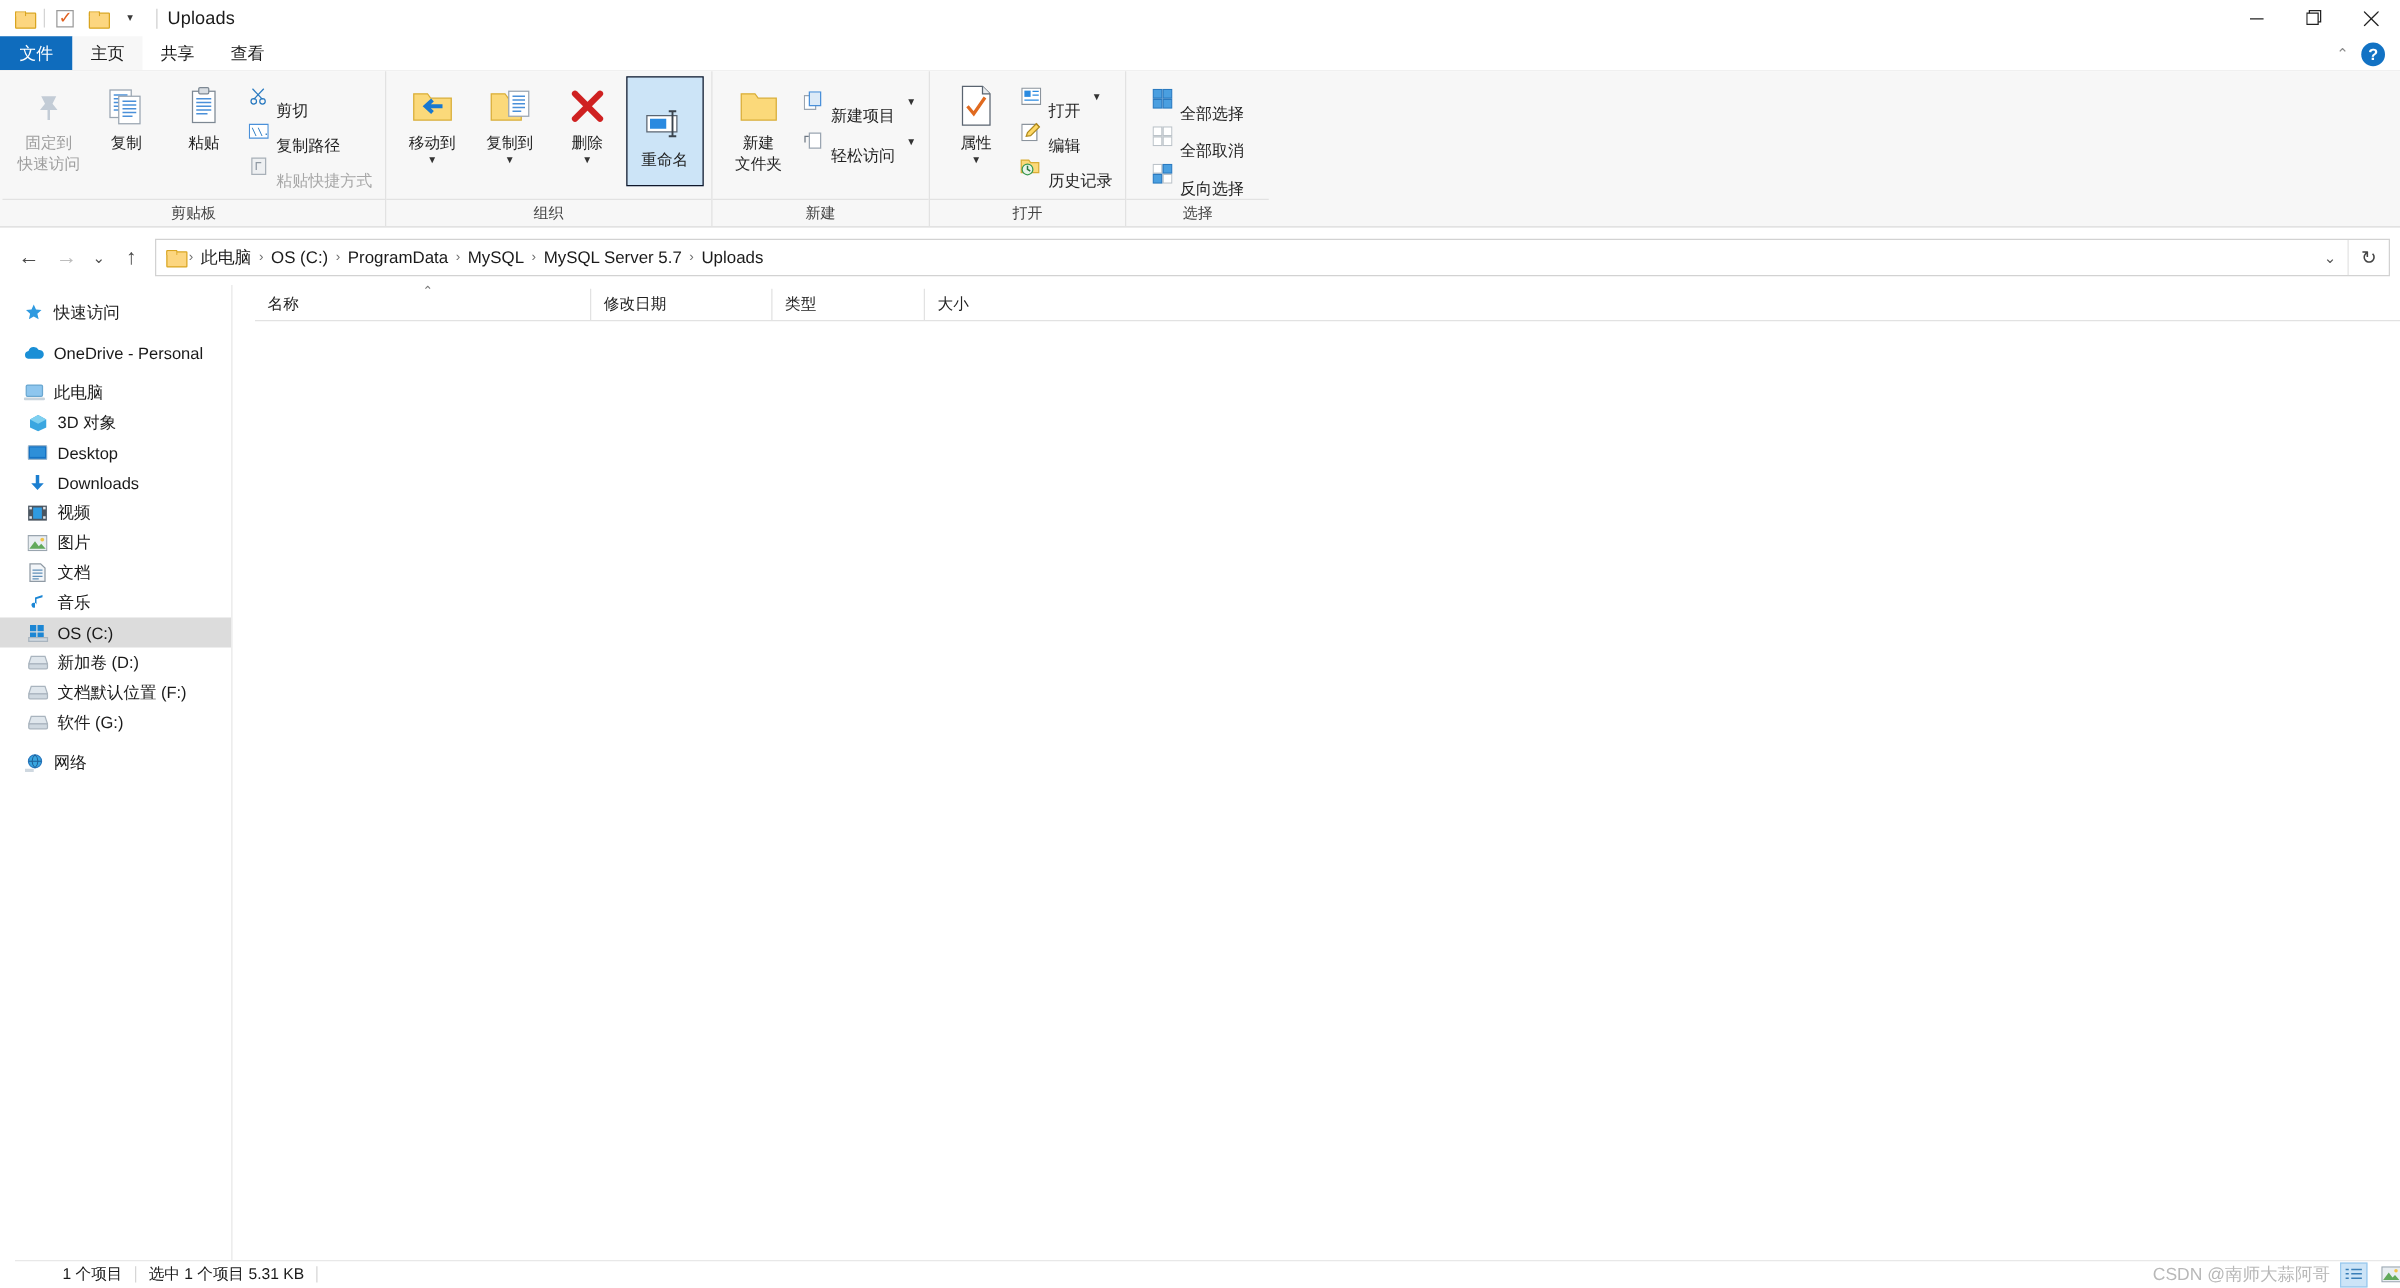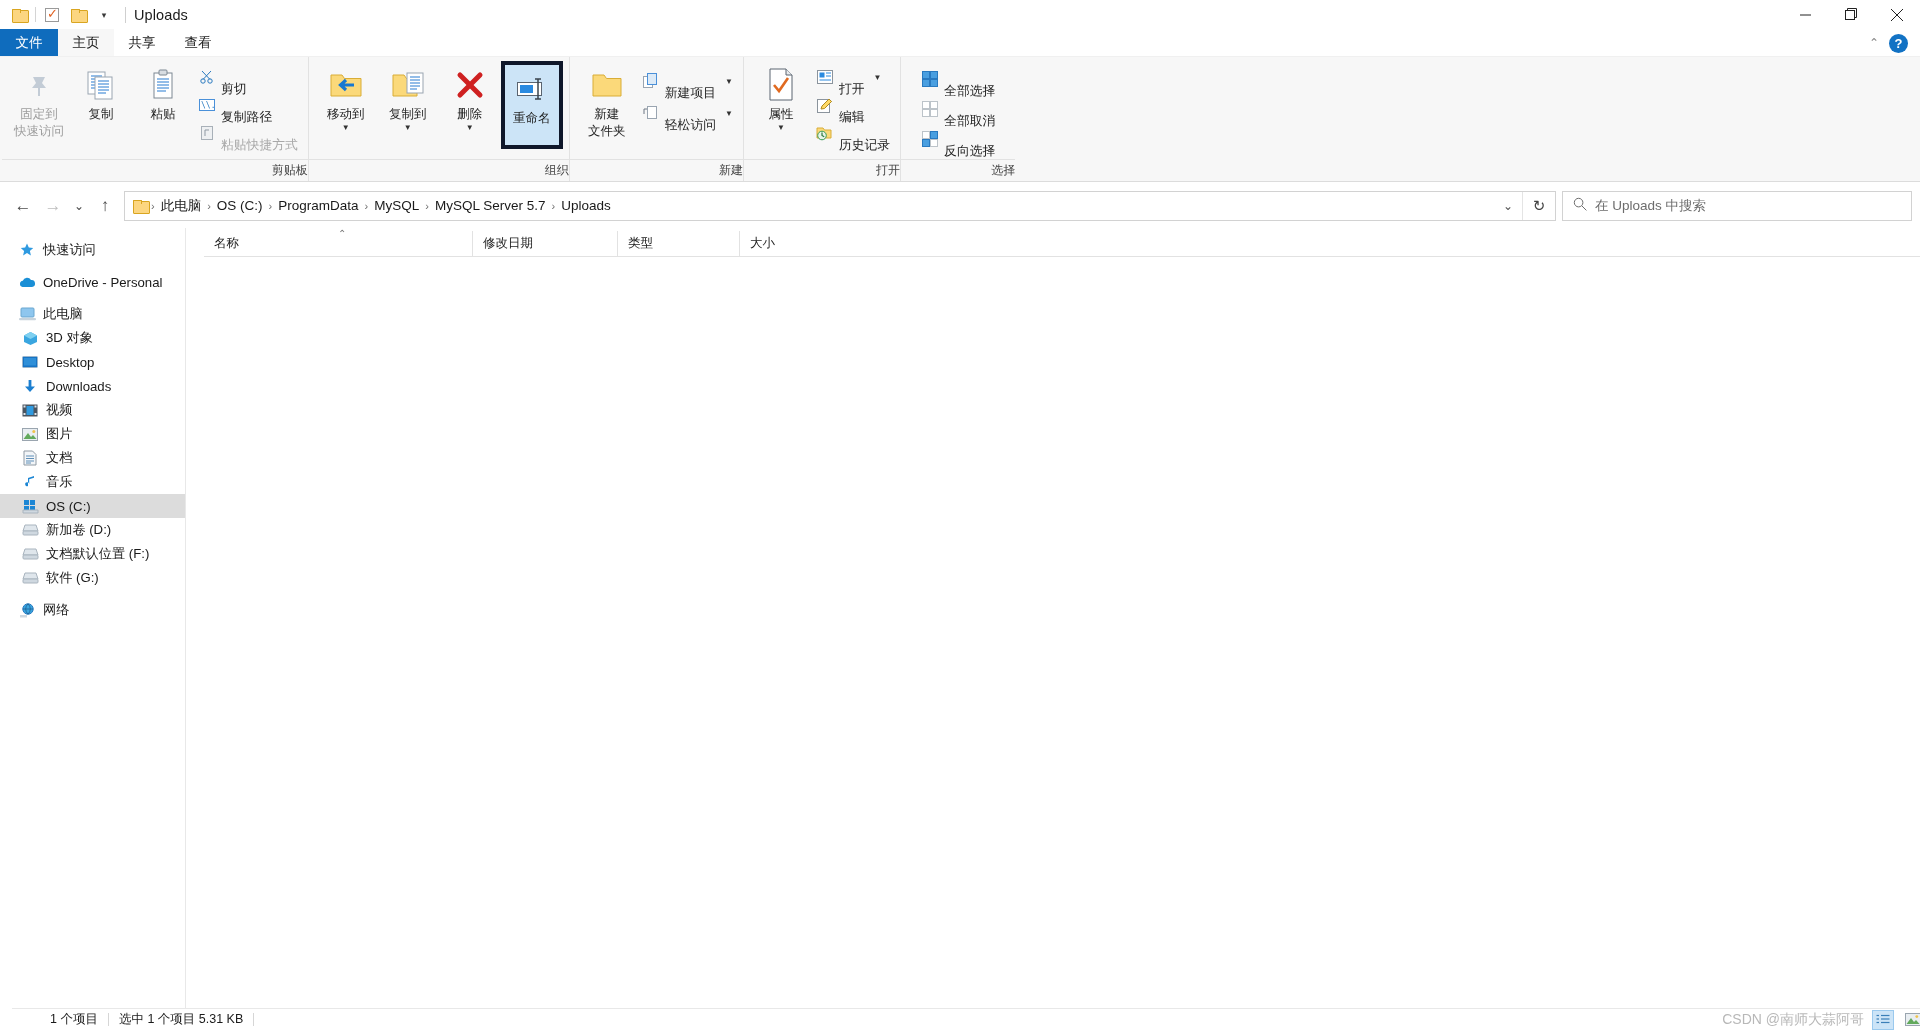--- a/index.html
+++ b/index.html
@@ -72,32 +72,32 @@
     position: absolute; top: 57px; left: 0; width: 1920px; height: 125px;
     background: #f7f7f7;
     border-bottom: 1px solid #dcdcdc;
     display: flex; align-items: stretch;
     padding-left: 2px;
   }
   .rgroup { display: flex; flex-direction: column; position: relative; }
   .rgroup + .rgroup { border-left: 1px solid #e2e2e2; }
   .rgroup-body { flex: 1; display: flex; align-items: flex-start; padding: 4px 6px 0 6px; }
   .rgroup-label {
-    height: 22px; line-height: 20px; text-align: right;
+    height: 22px; line-height: 20px; text-align: center;
     font-size: 12px; color: #444; border-top: 1px solid #e2e2e2;
   }
   .rgroup.nolabel .rgroup-label { border-top: none; }
 
   .bigbtn {
     width: 62px; min-height: 88px; display: flex; flex-direction: column;
     align-items: center; padding-top: 4px; gap: 2px;
   }
   .bigbtn .bl { font-size: 12.5px; color: #1f1f1f; text-align:center; line-height: 15px; }
   .bigbtn .bl.dim { color: #9d9d9d; }
-  .bigbtn.selected { background: #cce4f7; border: 4px solid #0f172a; }
+  .bigbtn.selected { background: #cce4f7; border: 1px solid #0f172a; justify-content: center; }
   .bigicon { height: 40px; display:flex; align-items:center; justify-content:center; }
   .caret-sm { font-size: 8px; color:#333; line-height:6px; margin-top:1px; }
 
   .smallcol { display: flex; flex-direction: column; padding-top: 4px; gap: 4px; }
   .smallbtn { display: flex; align-items: center; gap: 5px; height: 24px; padding: 0 4px; }
   .smallbtn .sl { font-size: 12.8px; color: #1f1f1f; white-space: nowrap; margin-top: 24px; }
   .smallbtn .sl.dim { color: #a8a8a8; }
   .smallicon { width: 18px; height: 18px; display:flex; align-items:center; justify-content:center; }
 
   
@@ -541,29 +541,20 @@
     <span class="crumb-sep">›</span>
     <span class="crumb">MySQL Server 5.7</span>
     <span class="crumb-sep">›</span>
     <span class="crumb">Uploads</span>
     <span id="crumb-spacer"></span>
     <span class="addr-caret">⌄</span>
     <span class="addr-divider"></span>
     <span class="refresh">↻</span>
   </div>
 
-  <div id="searchbox">
-    <span>
-      <svg width="14" height="14" viewBox="0 0 14 14">
-        <circle cx="5.6" cy="5.6" r="4.3" fill="none" stroke="#6d6d6d"></circle>
-        <line x1="8.8" y1="8.8" x2="13.4" y2="13.4" stroke="#6d6d6d"></line>
-      </svg>
-    </span>
-    <span class="ph">在 Uploads 中搜索</span>
-  </div>
 </div>
 
 <div id="navpane">
 
   <div class="navitem lvl0">
     <span class="ni">
       <svg width="16" height="16" viewBox="0 0 16 16">
           <path d="M8 1.5 L9.8 5.6 L14.2 6 L10.9 9 L11.9 13.4 L8 11.1 L4.1 13.4 L5.1 9 L1.8 6 L6.2 5.6 Z" fill="#2f9ae0"></path>
         </svg>
     </span>

